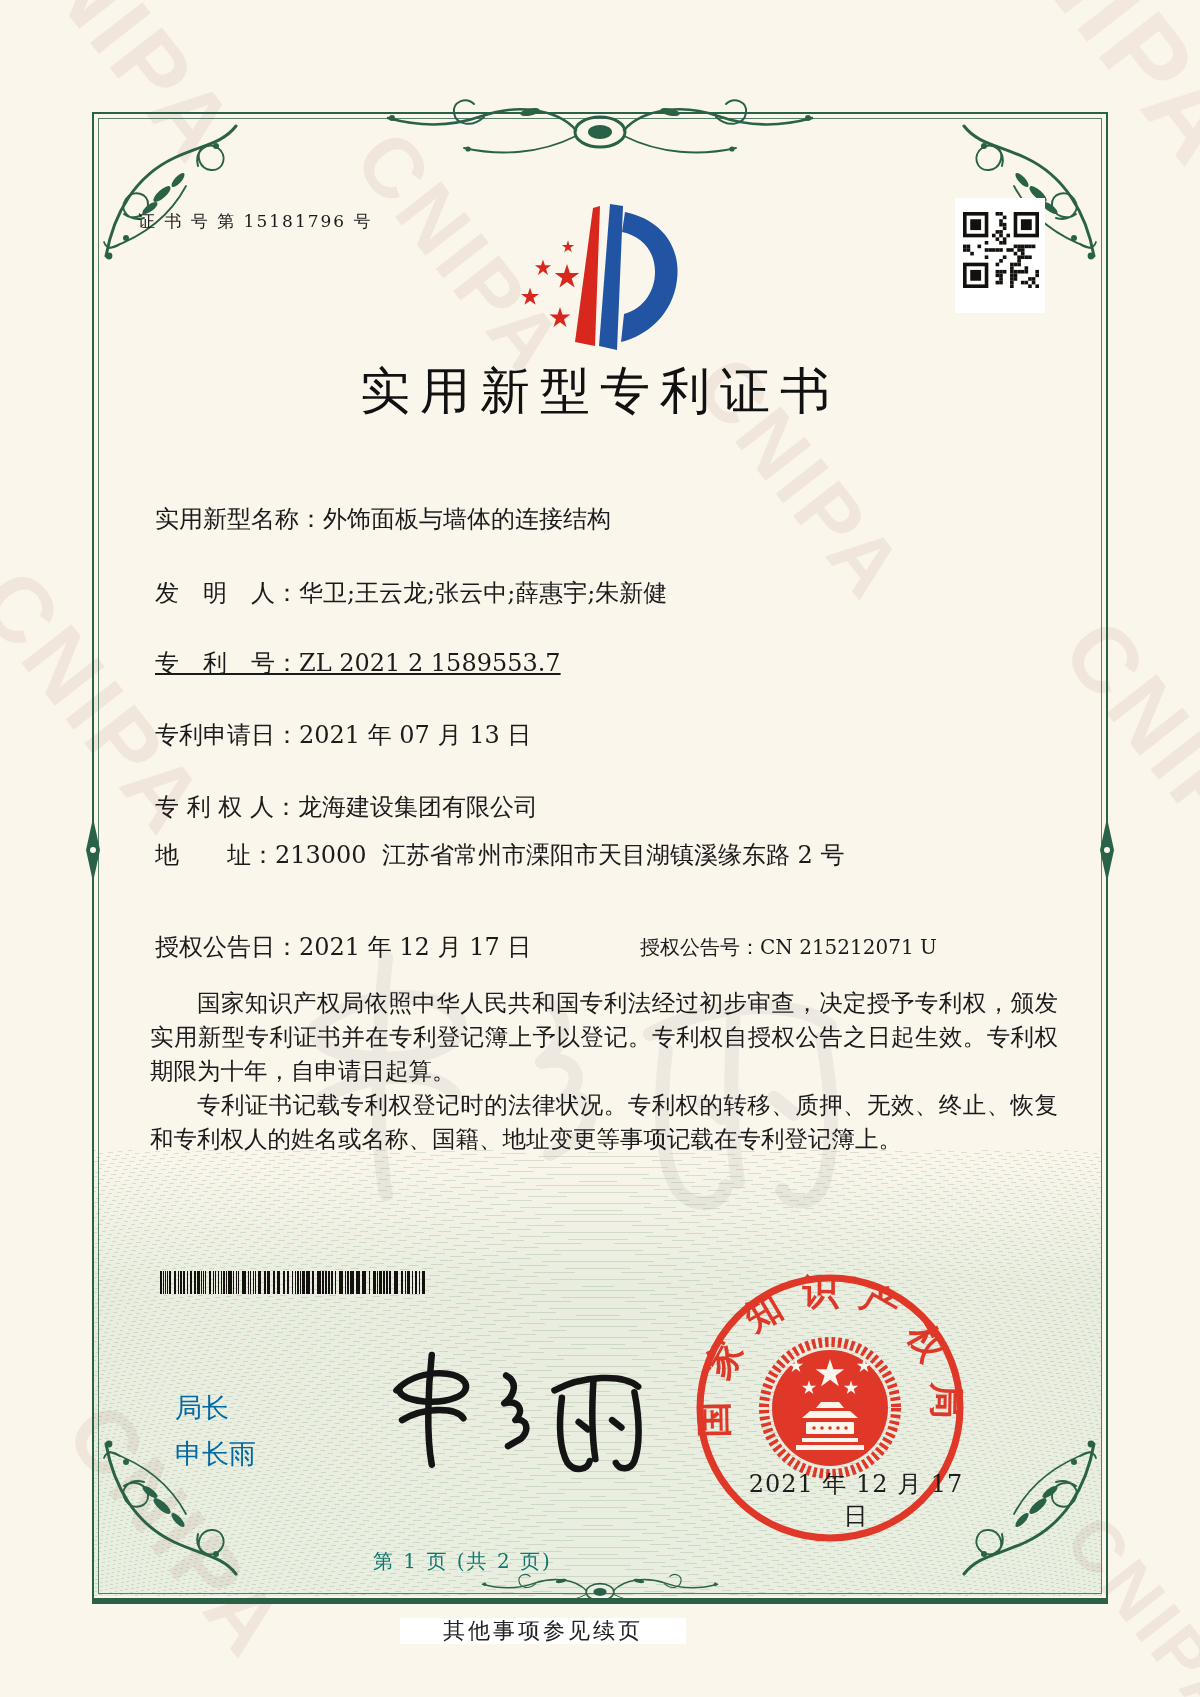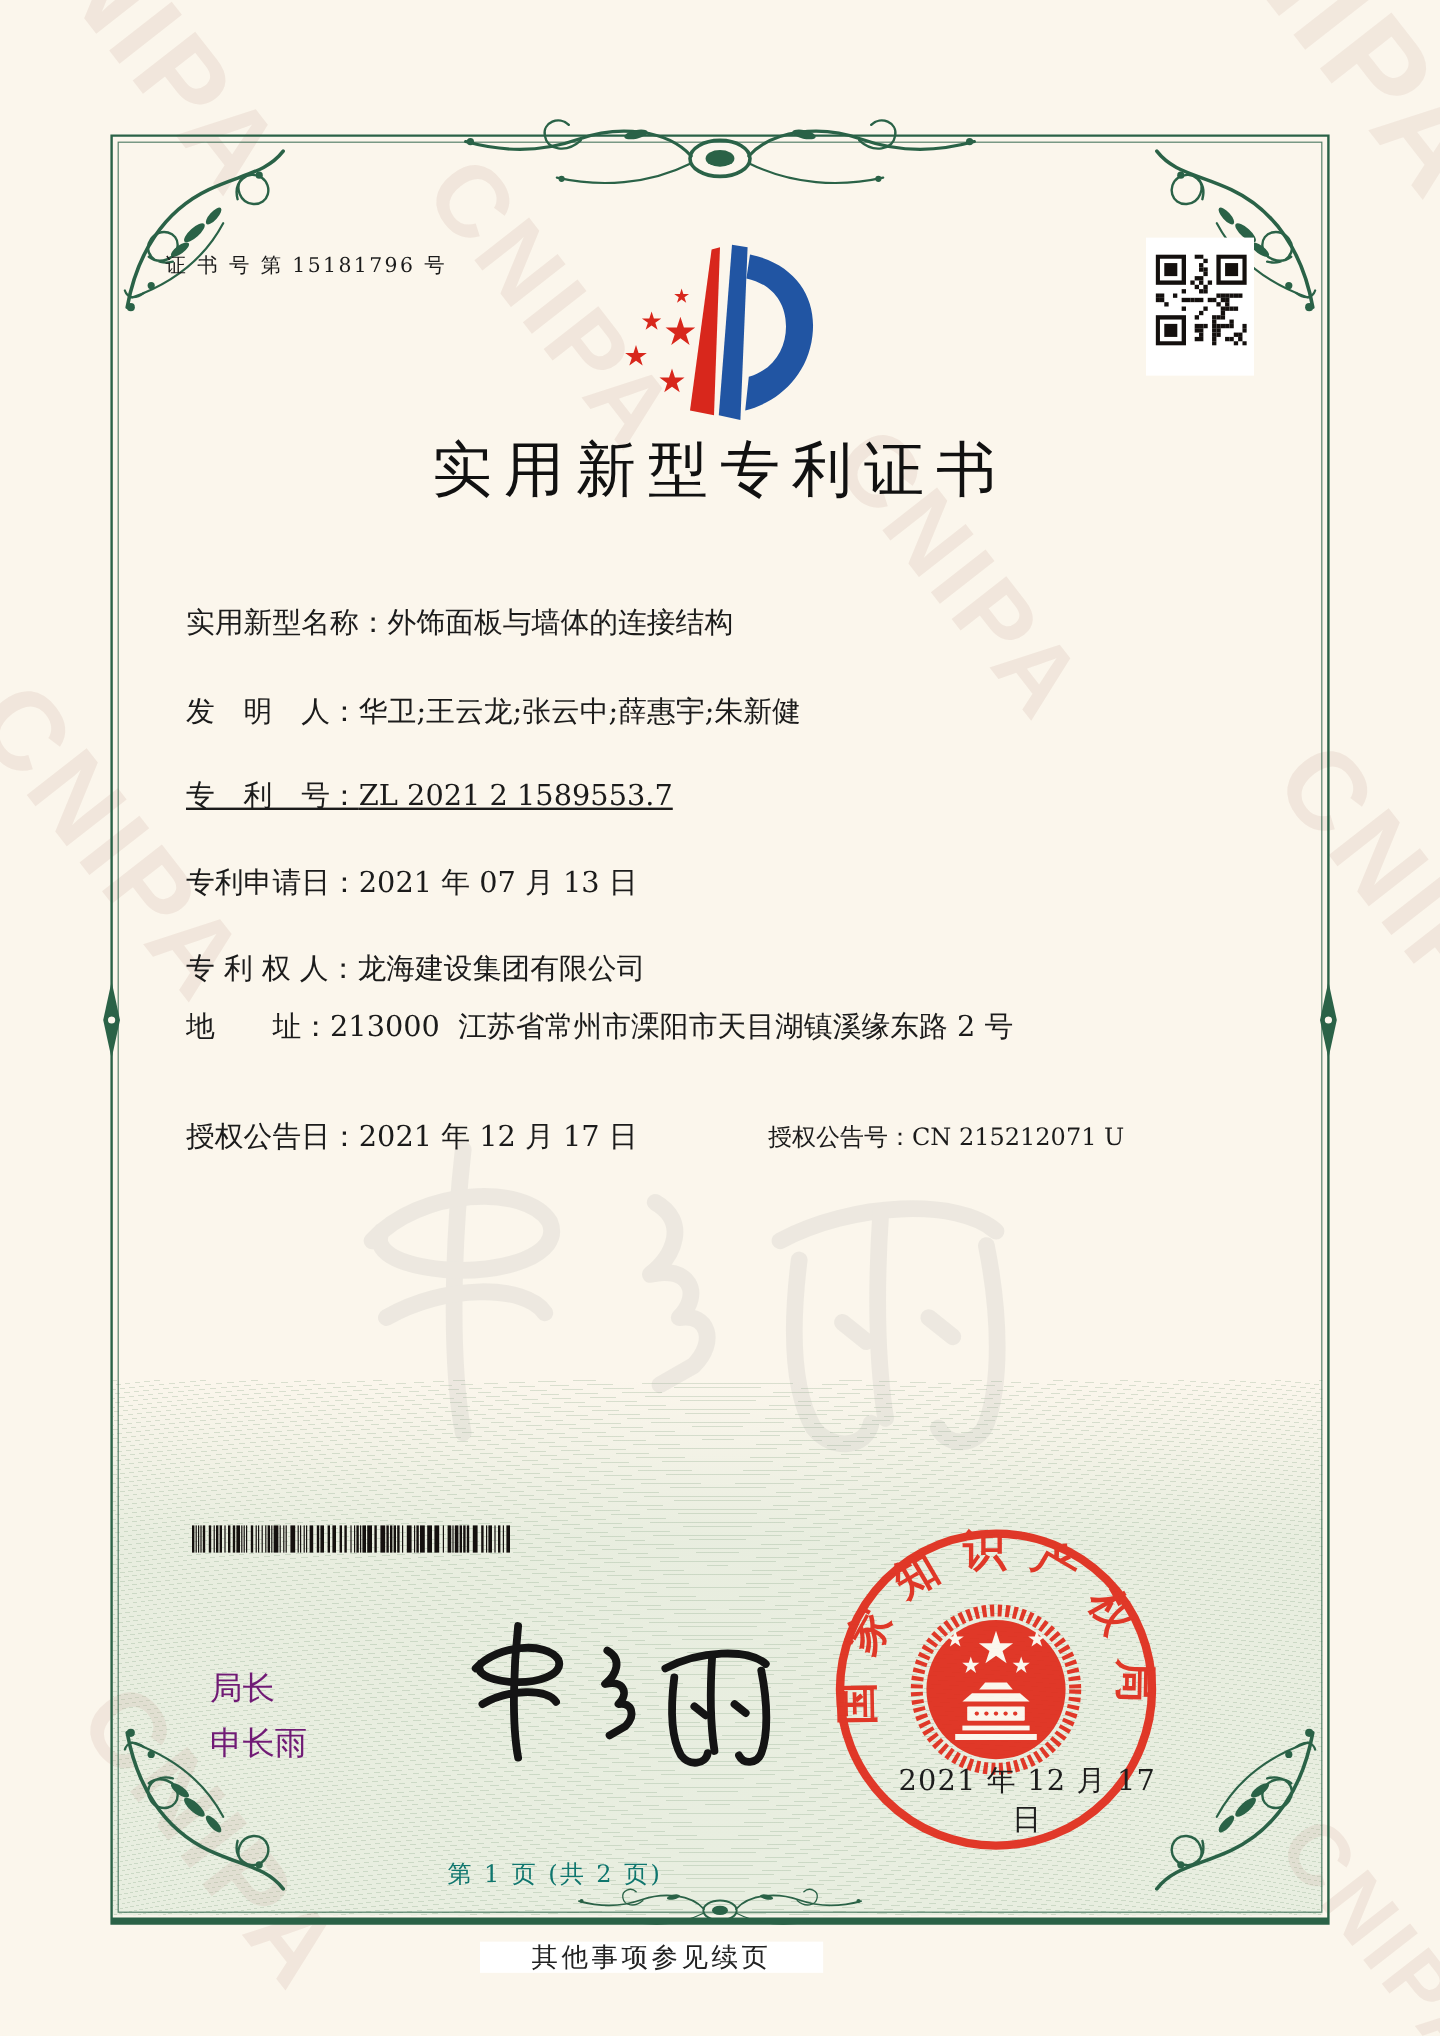--- a/index.html
+++ b/index.html
@@ -43,21 +43,21 @@
   }
   
   .field-row{position:absolute;left:155px;font-size:24px;line-height:1.15;white-space:pre;z-index:2;}
   .grant-no{position:absolute;left:640px;top:934px;font-size:20px;white-space:pre;z-index:2;}
   
   .body-text{position:absolute;left:150px;top:986px;width:908px;z-index:2;font-size:23.5px;line-height:34px;text-align:justify;}
   .body-text p{margin:0;text-indent:2em;}
   
   .barcode{position:absolute;left:160px;top:1271px;z-index:2;}
   .signer{position:absolute;left:175px;top:1385px;z-index:3;font-family:"DejaVu Sans","Liberation Sans",sans-serif;
-    font-size:27px;font-weight:500;color:#701a75;line-height:46px;}
+    font-size:27px;font-weight:500;color:#0369a1;line-height:46px;}
   .signature{position:absolute;left:358px;top:1342px;z-index:3;color:#141414;}
   .seal{position:absolute;left:690px;top:1268px;z-index:2;}
   .seal-date{position:absolute;left:740px;top:1468px;width:232px;text-align:center;z-index:3;
     font-size:24px;letter-spacing:1px;color:#1d1d1d;}
   .page-num{position:absolute;left:373px;top:1548px;width:400px;text-align:left;font-size:20px;color:#0f766e;z-index:2;letter-spacing:2px;}
   .note-strip{position:absolute;left:400px;top:1618px;width:286px;height:26px;background:#ffffff;z-index:2;
     display:flex;align-items:center;justify-content:center;}
   .note-strip span{font-size:22px;letter-spacing:3px;color:#222;}
 </style>
 </head>
@@ -281,20 +281,22 @@
 <div class="field-row" style="top:506px;"><span>实用新型名称：</span><span>外饰面板与墙体的连接结构</span></div>
 <div class="field-row" style="top:580px;"><span>发　明　人：</span><span>华卫;王云龙;张云中;薛惠宇;朱新健</span></div>
 <div class="field-row" style="top:650px;text-decoration:underline;"><span>专　利　号：</span><span>ZL 2021 2 1589553.7</span></div>
 <div class="field-row" style="top:722px;"><span>专利申请日：</span><span>2021 年 07 月 13 日</span></div>
 <div class="field-row" style="top:794px;"><span>专 利 权 人：</span><span>龙海建设集团有限公司</span></div>
 <div class="field-row" style="top:842px;"><span>地　　址：</span><span>213000  江苏省常州市溧阳市天目湖镇溪缘东路 2 号</span></div>
 <div class="field-row" style="top:934px;"><span>授权公告日：</span><span>2021 年 12 月 17 日</span></div>
 <div class="grant-no"><span>授权公告号：</span><span>CN 215212071 U</span></div>
 
 <div class="body-text">
+  <p>国家知识产权局依照中华人民共和国专利法经过初步审查，决定授予专利权，颁发实用新型专利证书并在专利登记簿上予以登记。专利权自授权公告之日起生效。专利权期限为十年，自申请日起算。</p>
+  <p>专利证书记载专利权登记时的法律状况。专利权的转移、质押、无效、终止、恢复和专利权人的姓名或名称、国籍、地址变更等事项记载在专利登记簿上。</p>
 </div>
 
 <svg class="barcode" width="270" height="23" viewBox="0 0 270 23">
     <g id="barcode-g" fill="#14100e">
       <rect x="0" y="0" width="2" height="23"></rect>
       <rect x="3" y="0" width="1" height="23"></rect>
       <rect x="5" y="0" width="1" height="23"></rect>
       <rect x="7" y="0" width="1" height="23"></rect>
       <rect x="9" y="0" width="2" height="23"></rect>
       <rect x="14" y="0" width="2" height="23"></rect>

